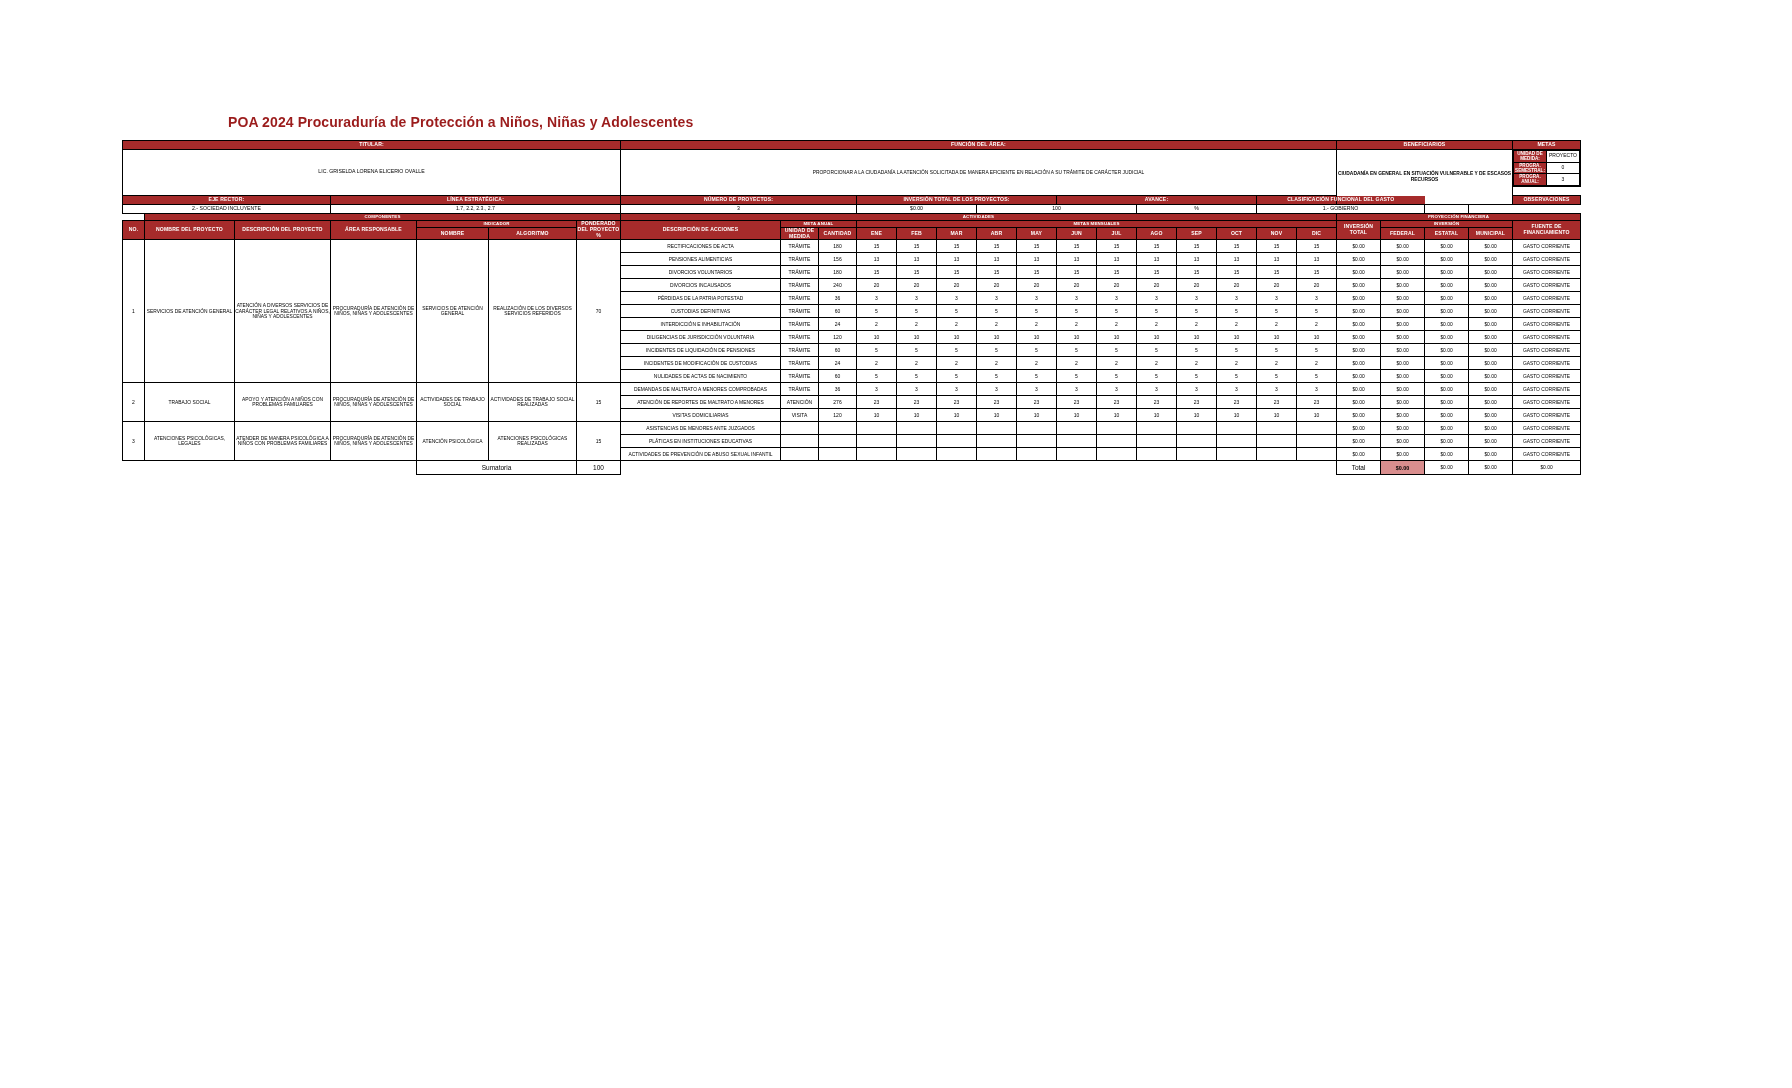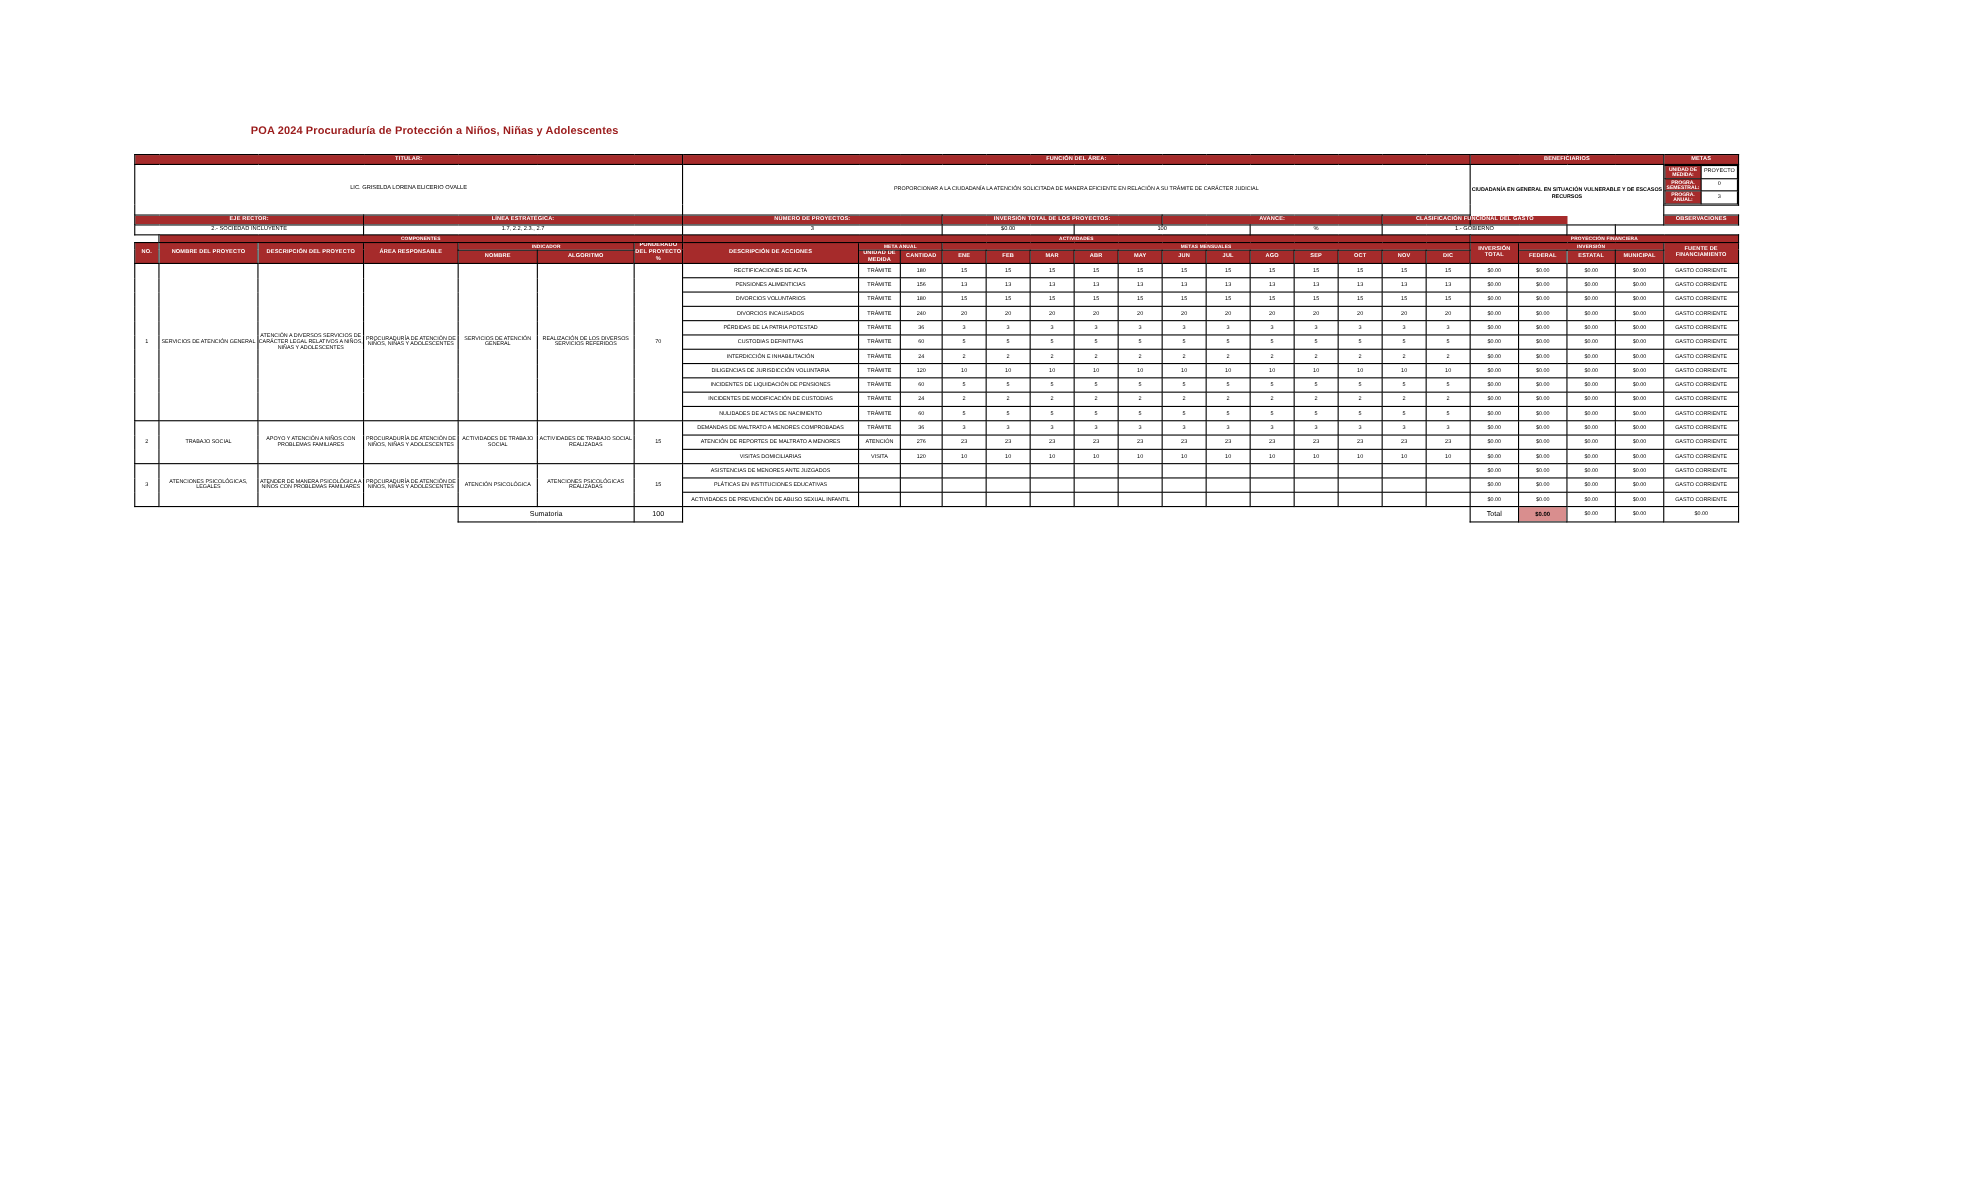--- a/index.html
+++ b/index.html
@@ -14,21 +14,21 @@
   #page {
     position: relative;
     width: 1792px;
     height: 1088px;
     overflow: hidden;
   }
   .doc-title {
     position: absolute;
     left: 228px;
     top: 114px;
-    font-size: 10px;
+    font-size: 14px;
     font-weight: bold;
     color: #9b1c1c;
     letter-spacing: 0.1px;
   }
   table.poa {
     position: absolute;
     left: 122px;
     top: 140px;
     border-collapse: collapse;
     table-layout: fixed;

